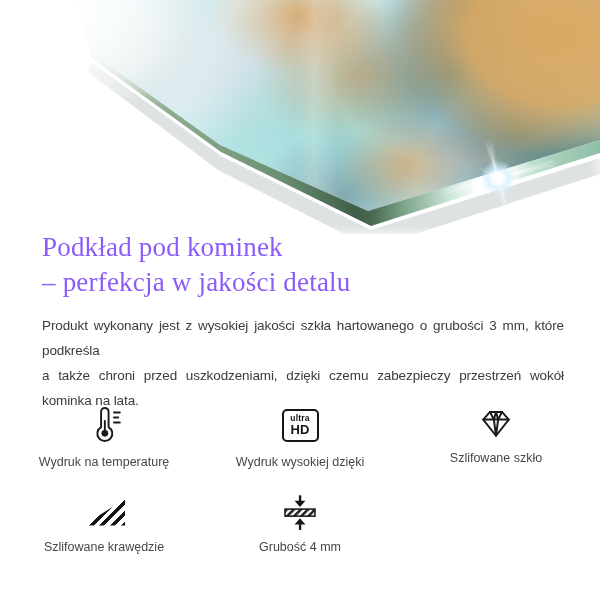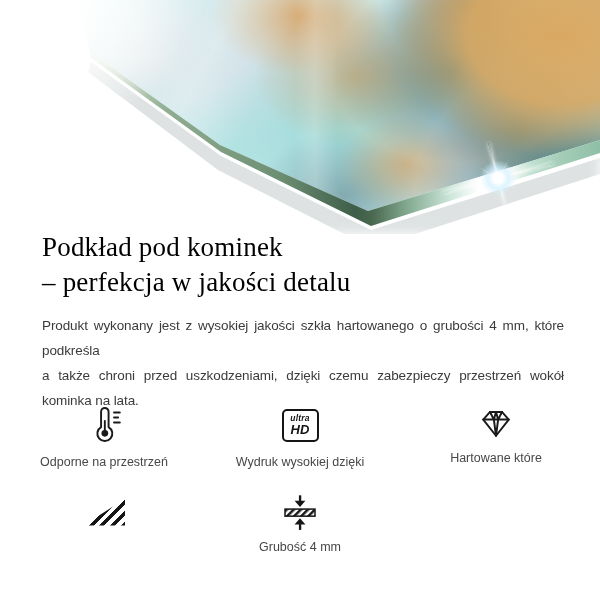--- a/index.html
+++ b/index.html
@@ -80,21 +80,21 @@
     position:absolute;left:-22px;top:-0.5px;width:44px;height:1px;background:
     linear-gradient(90deg, rgba(255,255,255,0), rgba(255,255,255,.8), rgba(255,255,255,0));
   }
   .sparkle .ray-d1{transform:rotate(45deg);}
   .sparkle .ray-d2{transform:rotate(-45deg);}
 
   
   .content{position:absolute;left:42px;width:522px;top:230px;}
   .title{
     font-family:"Liberation Serif","DejaVu Serif",serif;
-    font-weight:400;color:#000000;font-size:27px;line-height:35px;
+    font-weight:400;color:#8b5cf6;font-size:27px;line-height:35px;
     margin:0;letter-spacing:.2px;
   }
   .title span{display:block;}
   .desc{margin-top:13px;color:#3b3b3b;font-size:13.5px;line-height:25px;letter-spacing:-0.1px;}
   .desc-line{text-align:justify;text-align-last:justify;white-space:nowrap_off;}
   .desc-line.last{text-align-last:left;}
 
   
   .features{
     position:absolute;left:6px;top:405px;width:588px;
@@ -103,21 +103,21 @@
   .feature{display:flex;flex-direction:column;align-items:center;}
   .icon-wrap{height:40px;display:flex;align-items:center;justify-content:center;}
   .icon-wrap.small{height:36px;}
   .feature .label{margin-top:10px;font-size:12.5px;line-height:15px;color:#474747;}
 
   .icon-stroke{stroke:#1a1a1a;fill:none;stroke-width:2.3;stroke-linecap:round;stroke-linejoin:round;}
 
   
   .uhd-box{
     width:33px;height:29px;border:2.5px solid #151515;border-radius:5px;
-    display:flex;flex-direction:column;align-items:center;justify-content:center;color:#151515;font-style:italic;
+    display:flex;flex-direction:column;align-items:center;justify-content:center;color:#151515;
   }
   .uhd-top{font-size:8.5px;font-weight:700;line-height:9px;letter-spacing:.2px;}
   .uhd-bottom{font-size:13px;font-weight:800;line-height:13px;letter-spacing:.2px;text-align:right;}
 
   
   .edges-tri{
     width:42px;height:27px;
     clip-path:polygon(0% 100%,100% 2%,100% 100%);
     background:repeating-linear-gradient(135deg,#161616 0 3.4px,transparent 3.4px 7.6px);
   }
@@ -139,64 +139,65 @@
     <div class="glow"></div>
   </div>
 </div>
 
 <div class="content">
   <h1 class="title">
     <span>Podkład pod kominek</span>
     <span>– perfekcja w jakości detalu</span>
   </h1>
   <div class="desc">
-    <div class="desc-line">Produkt wykonany jest z wysokiej jakości szkła hartowanego o grubości 4 mm, które podkreśla</div>
+    <div class="desc-line">Produkt wykonany jest z wysokiej jakości szkła hartowanego o grubości 3 mm, które podkreśla</div>
     <div class="desc-line last">a także chroni przed uszkodzeniami, dzięki czemu zabezpieczy przestrzeń wokół kominka na lata.</div>
   </div>
 </div>
 
 <div class="features">
 
   <div class="feature">
     <div class="icon-wrap">
       <svg width="40" height="40" viewBox="0 0 48 48">
         <path class="icon-stroke" d="M20.5 26.5 V8 a4.5 4.5 0 0 1 9 0 v18.5 a9 9 0 1 1 -9 0 Z"></path>
         <circle cx="25" cy="34" r="4" fill="#1a1a1a"></circle>
         <line class="icon-stroke" x1="25" y1="19" x2="25" y2="31" stroke-width="3"></line>
         <path class="icon-stroke" d="M36 9 h7 M36 15 h5 M36 21 h7" stroke-width="2.4"></path>
       </svg>
     </div>
-    <div class="label">Odporne na przestrzeń</div>
+    <div class="label">Wydruk na temperaturę</div>
   </div>
 
   <div class="feature">
     <div class="icon-wrap">
       <div class="uhd-box">
         <div class="uhd-top">ultra</div>
         <div class="uhd-bottom">HD</div>
       </div>
     </div>
     <div class="label">Wydruk wysokiej dzięki</div>
   </div>
 
 
   <div class="feature">
     <div class="icon-wrap small">
       <svg width="42" height="34" viewBox="0 0 48 40">
         <path class="icon-stroke" stroke-width="2.2" d="M9 16 L17 7 H31 L39 16 L24 35 Z"></path>
         <path class="icon-stroke" stroke-width="1.8" d="M9 16 H39 M17 7 L21.5 16 M24 7 L21.5 16 M24 7 L26.5 16 M31 7 L26.5 16 M21.5 16 L24 35 M26.5 16 L24 35"></path>
       </svg>
     </div>
-    <div class="label">Hartowane które</div>
+    <div class="label">Szlifowane szkło</div>
   </div>
 
   <div class="feature">
     <div class="icon-wrap small">
       <div class="edges-tri"></div>
     </div>
+    <div class="label">Szlifowane krawędzie</div>
   </div>
 
   <div class="feature">
     <div class="icon-wrap small">
       <svg width="40" height="38" viewBox="0 0 48 45">
         <defs>
           <pattern id="hatch" width="6" height="6" patternUnits="userSpaceOnUse" patternTransform="rotate(45)">
             <rect width="6" height="6" fill="#ffffff"></rect>
             <rect width="3" height="6" fill="#161616"></rect>
           </pattern>

